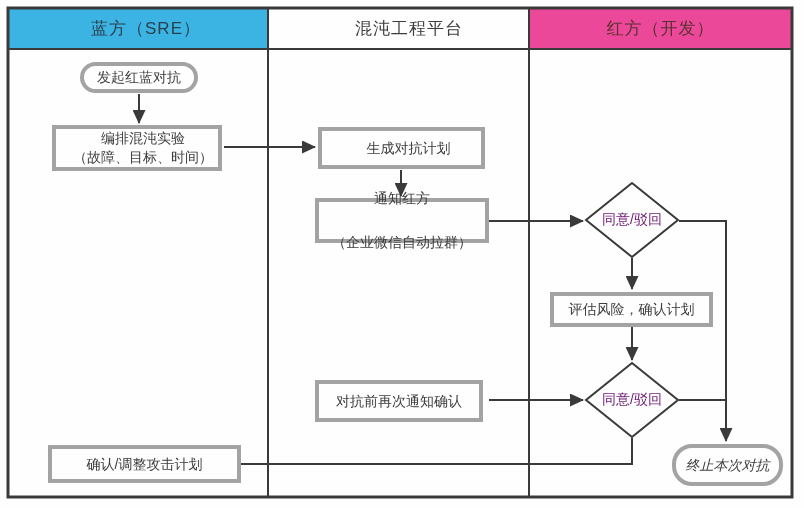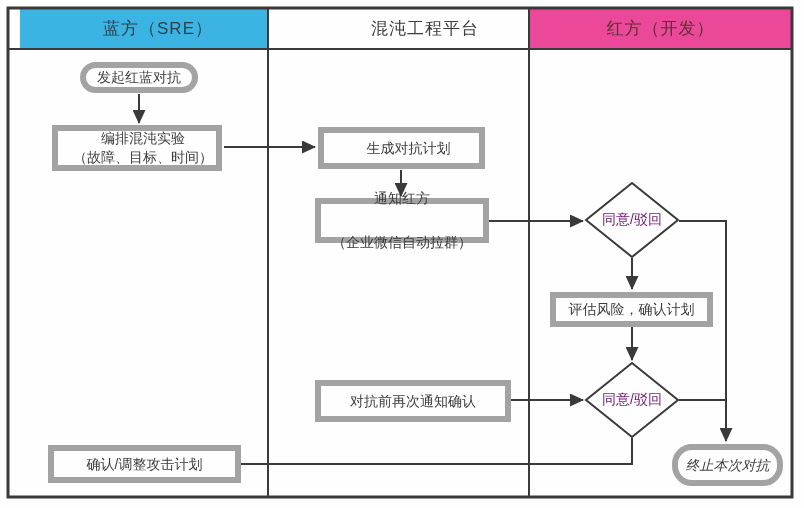--- a/index.html
+++ b/index.html
@@ -20,40 +20,40 @@
     position: absolute;
     top: 8px;
     height: 41px;
     display: flex;
     align-items: center;
     justify-content: center;
     font-size: 17px;
     letter-spacing: 1px;
     color: #3d3d3d;
   }
-  .lane-header.blue { left: 20px;   width: 276px; color: #2c3f4c; }
-  .lane-header.mid  { left: 268px; width: 282px; color: #3d3d3d; padding-left: 16px; }
+  .lane-header.blue { left: 8px;   width: 276px; color: #2c3f4c; }
+  .lane-header.mid  { left: 268px; width: 282px; color: #3d3d3d; }
   .lane-header.red  { left: 529px; width: 263px; color: #5a3030; }
 
   
   svg.wires {
     position: absolute;
     left: 0; top: 0;
     width: 804px;
     height: 508px;
     z-index: 2;
     pointer-events: none;
   }
 
   
   .node {
     position: absolute;
     box-sizing: border-box;
     background: #fefefe;
-    border: 6px solid #a3a3a3;
+    border: 4px solid #a3a3a3;
     color: #3d3d3d;
     display: flex;
     flex-direction: column;
     align-items: center;
     justify-content: center;
     text-align: center;
     font-size: 14px;
     line-height: 19px;
     z-index: 3;
   }
@@ -121,21 +121,21 @@
     <span>通知红方</span>
     <span>（企业微信自动拉群）</span>
   </div>
 
   <div class="diamond-label" style="left:586px; top:211px; width:92px;">同意/驳回</div>
 
   <div class="node" style="left:550px; top:292px; width:163px; height:35px;">
     <span>评估风险，确认计划</span>
   </div>
 
-  <div class="node" style="left:315px; top:380px; width:196px; height:42px;">
+  <div class="node" style="left:315px; top:380px; width:168px; height:42px;">
     <span>对抗前再次通知确认</span>
   </div>
 
   <div class="diamond-label" style="left:586px; top:391px; width:92px;">同意/驳回</div>
 
   <div class="node" style="left:48px; top:445px; width:193px; height:38px;">
     <span>确认/调整攻击计划</span>
   </div>
 
   <div class="node terminator" style="left:672px; top:444px; width:111px; height:42px;font-style:italic;">

